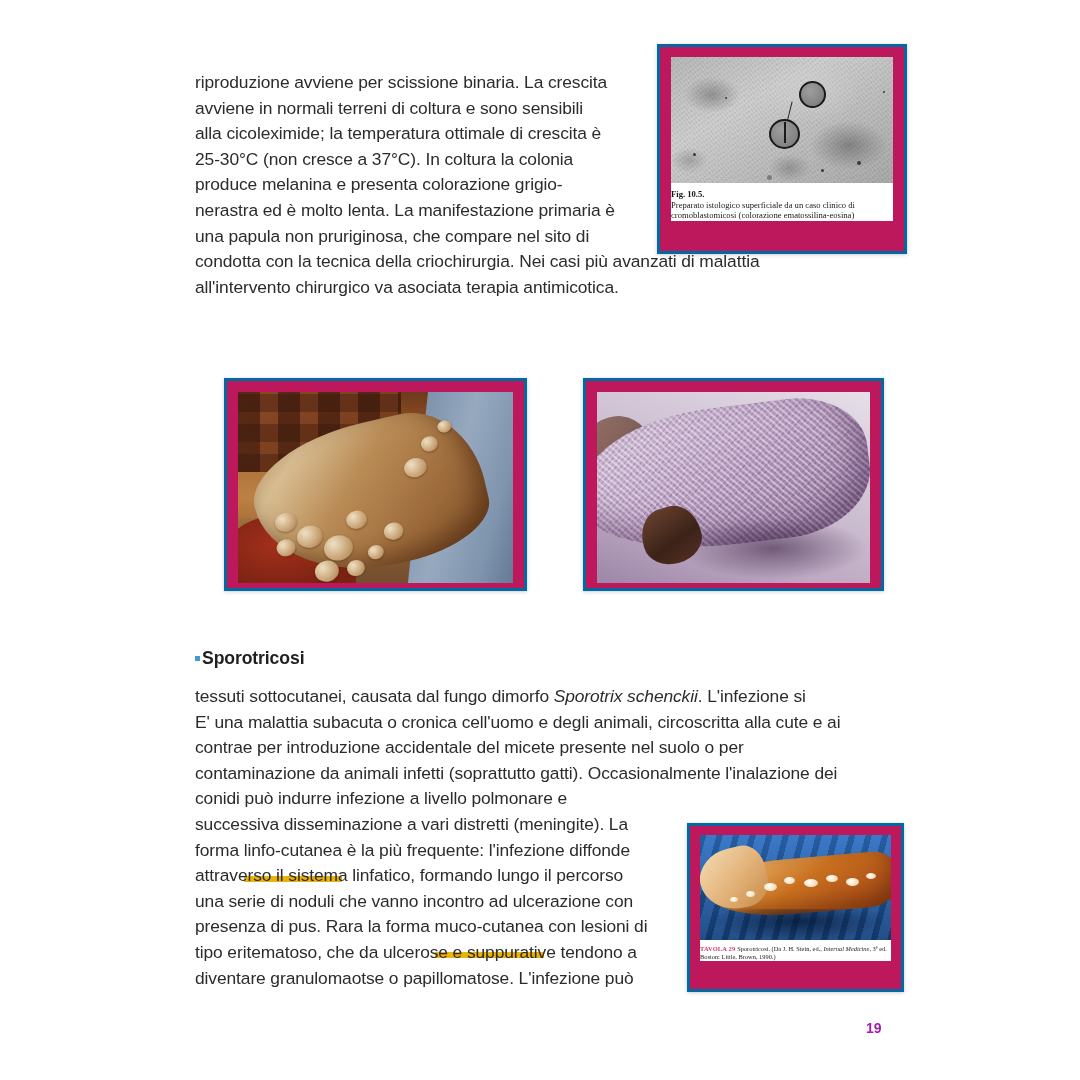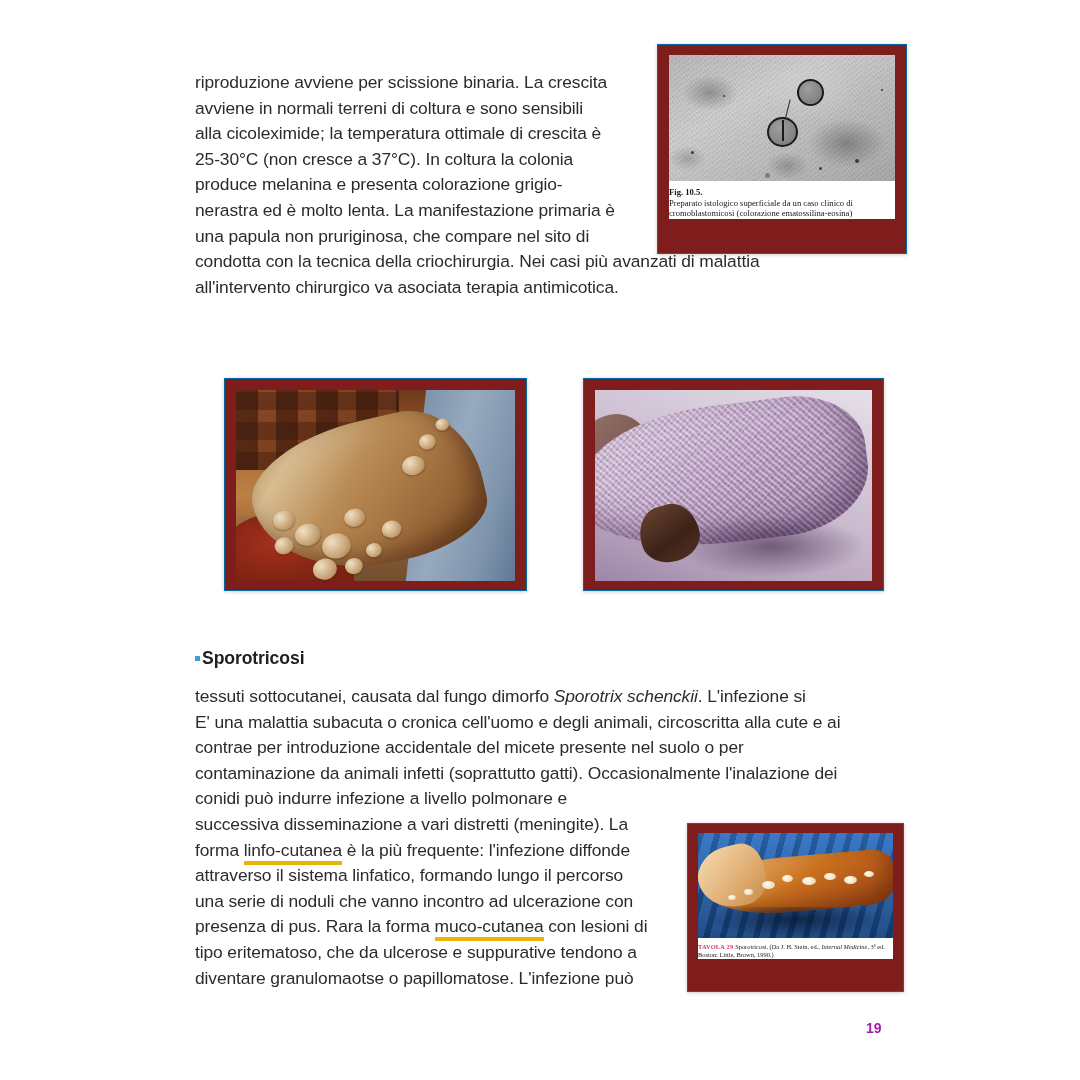--- a/index.html
+++ b/index.html
@@ -21,22 +21,22 @@
     position: absolute;
     color: #2b2b2b;
     font-size: 17.4px;
     line-height: 25.6px;
     letter-spacing: -0.1px;
   }
   .body-col p { margin: 0; }
   .line { white-space: nowrap; }
   em.sci { font-style: italic; }
   .uline {
-    border-bottom: 4px solid #eab308;
-    padding-bottom: 1px;
+    border-bottom: 6px solid #eab308;
+    padding-bottom: 16px;
   }
 
   
   .sec-head {
     position: absolute;
     left: 195px;
     top: 648px;
     font-size: 17.6px;
     font-weight: bold;
     color: #1f1f1f;
@@ -47,22 +47,22 @@
     width: 5px;
     height: 5px;
     background: #3d9bd6;
     vertical-align: 3px;
     margin-right: 2px;
   }
 
   
   .fig-card {
     position: absolute;
-    background: #7f1d1d;
-    border: 1px solid #0369a1;
+    background: #be185d;
+    border: 3px solid #0369a1;
     box-shadow: 0 1px 4px rgba(0,0,0,0.18), 0 0 1px rgba(0,0,0,0.10);
     box-sizing: border-box;
   }
   .fig-inner {
     position: relative;
     overflow: hidden;
     background: #ffffff;
   }
 
   

